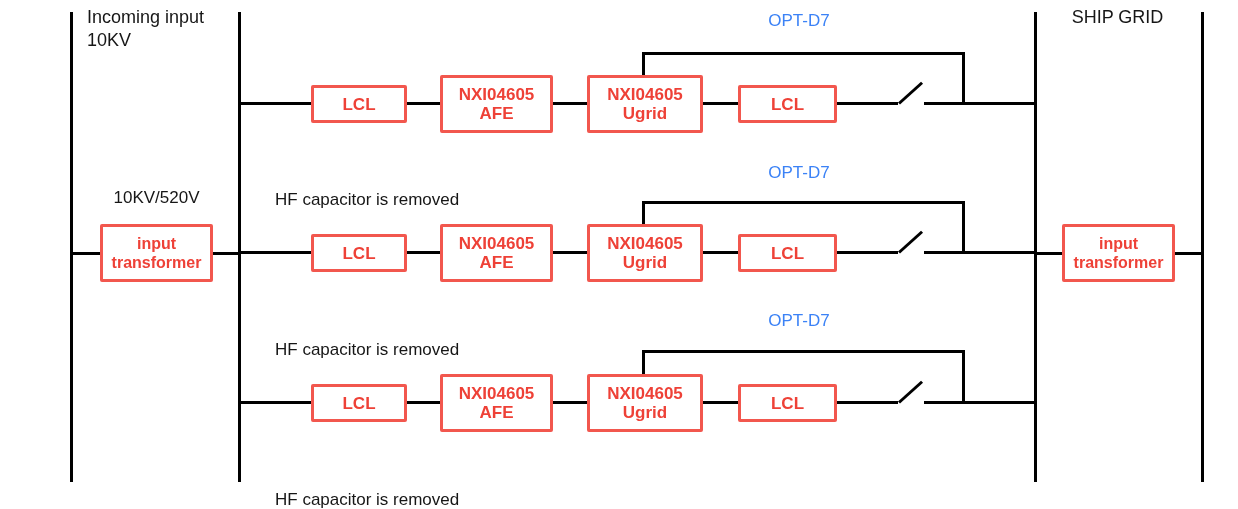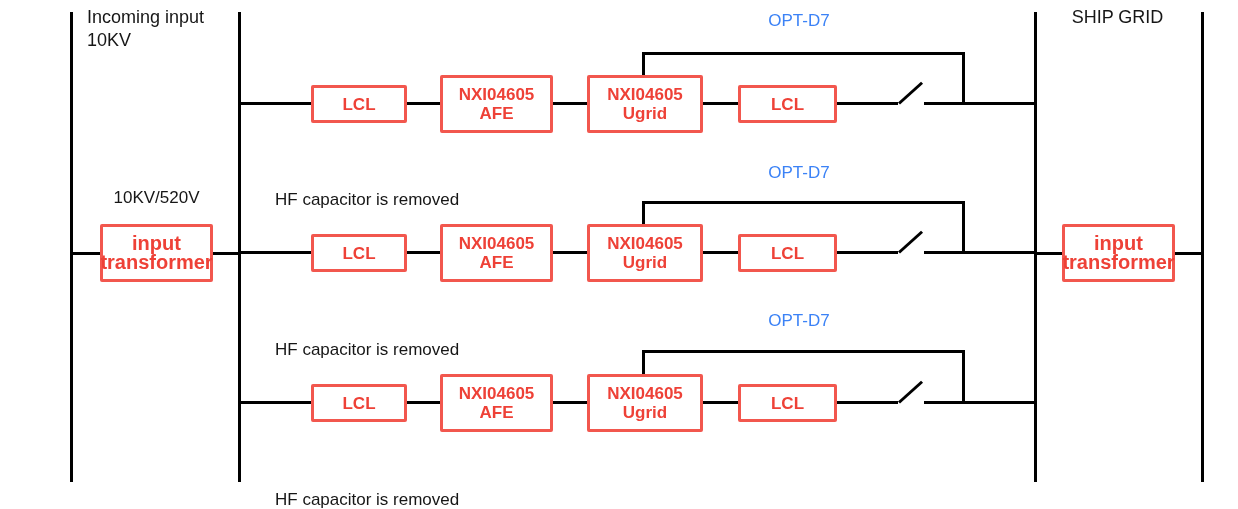--- a/index.html
+++ b/index.html
@@ -41,21 +41,21 @@
     color:#ee4137;
     display:flex;flex-direction:column;align-items:center;justify-content:center;
     font-weight:700;text-align:center;
     line-height:19px;font-size:17px;
   }
   .row .lcl-in {left:311px;top:calc(var(--cy) - 19px);width:90px;height:32px;}
   .row .afe    {left:440px;top:calc(var(--cy) - 29px);width:107px;height:52px;}
   .row .ugrid  {left:587px;top:calc(var(--cy) - 29px);width:110px;height:52px;}
   .row .lcl-out{left:738px;top:calc(var(--cy) - 19px);width:93px;height:32px;}
 
-  .xfmr{font-size:20px;line-height:19px;}
+  .xfmr{font-size:16px;line-height:19px;}
   #input-transformer {left:100px;top:224px;width:107px;height:52px;}
   #output-transformer{left:1062px;top:224px;width:107px;height:52px;}
 
   
   .lbl{position:absolute;font-size:17px;line-height:23px;color:#161616;white-space:pre;}
   .row .opt-label{position:absolute;left:739px;width:120px;top:var(--opt);font-size:17px;text-align:center;color:#3b82f6;}
   .row .hf-note  {position:absolute;left:275px;top:var(--hf);font-size:17px;color:#161616;white-space:nowrap;margin-top:44px;}
 
   #incoming-label{left:87px;top:6px;font-size:18px;}
   #input-ratio   {left:100px;width:113px;top:186px;text-align:center;}

